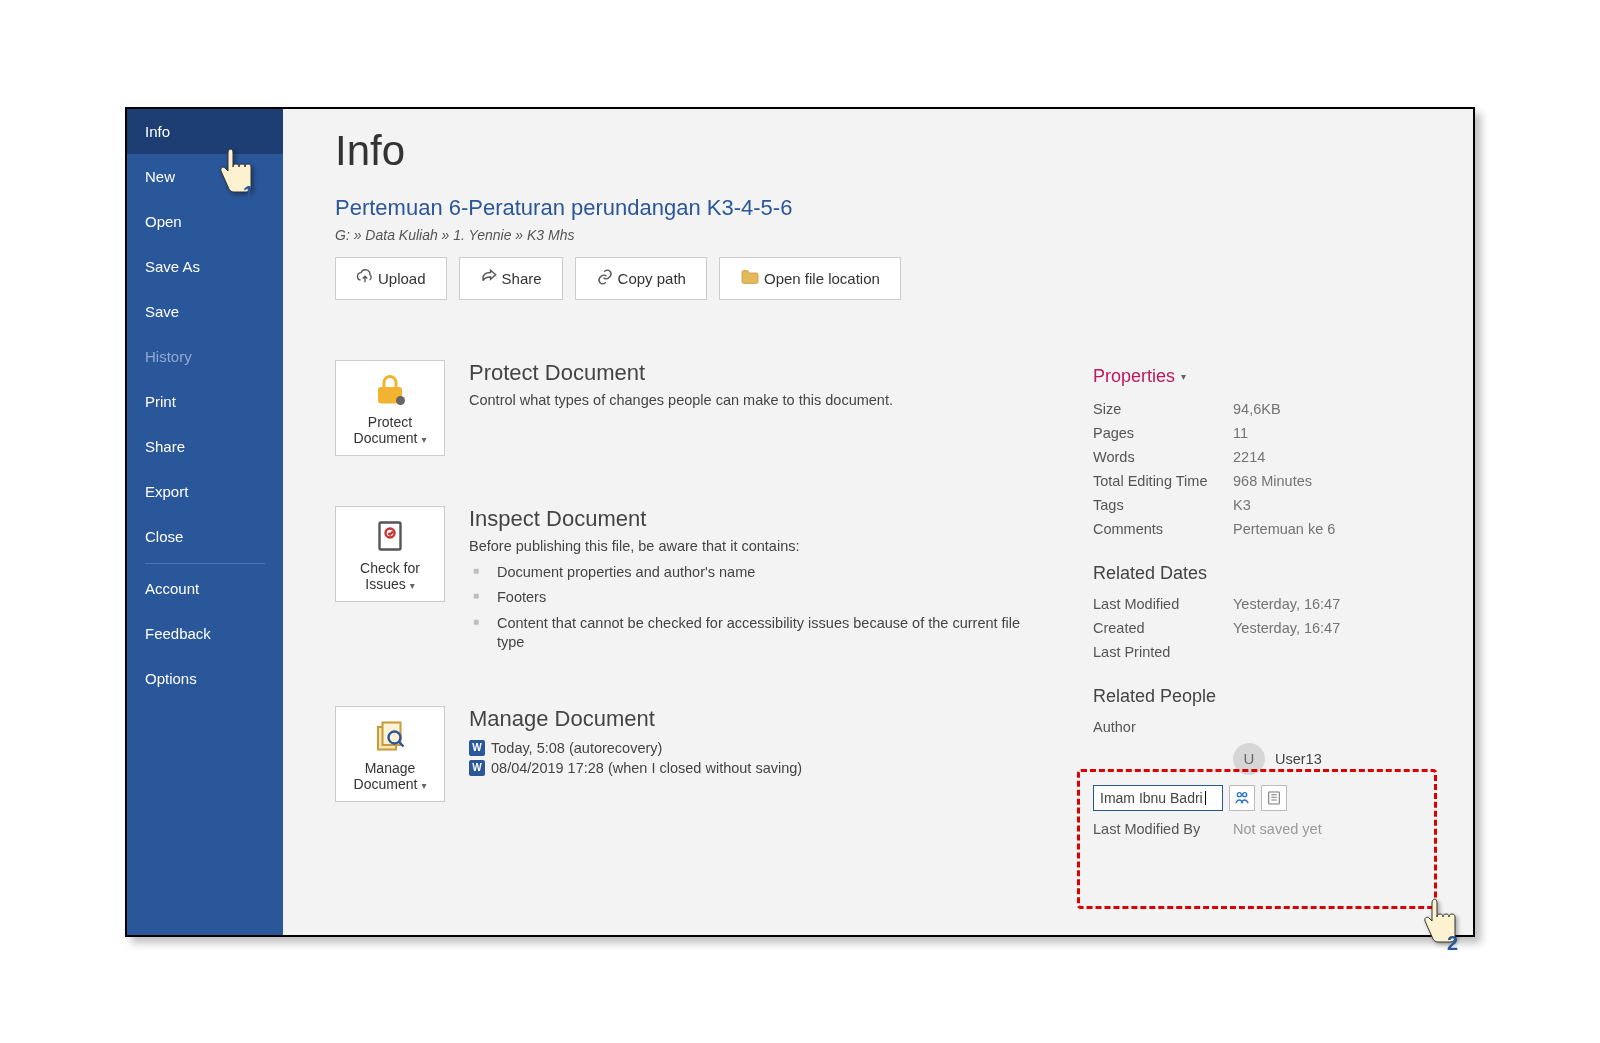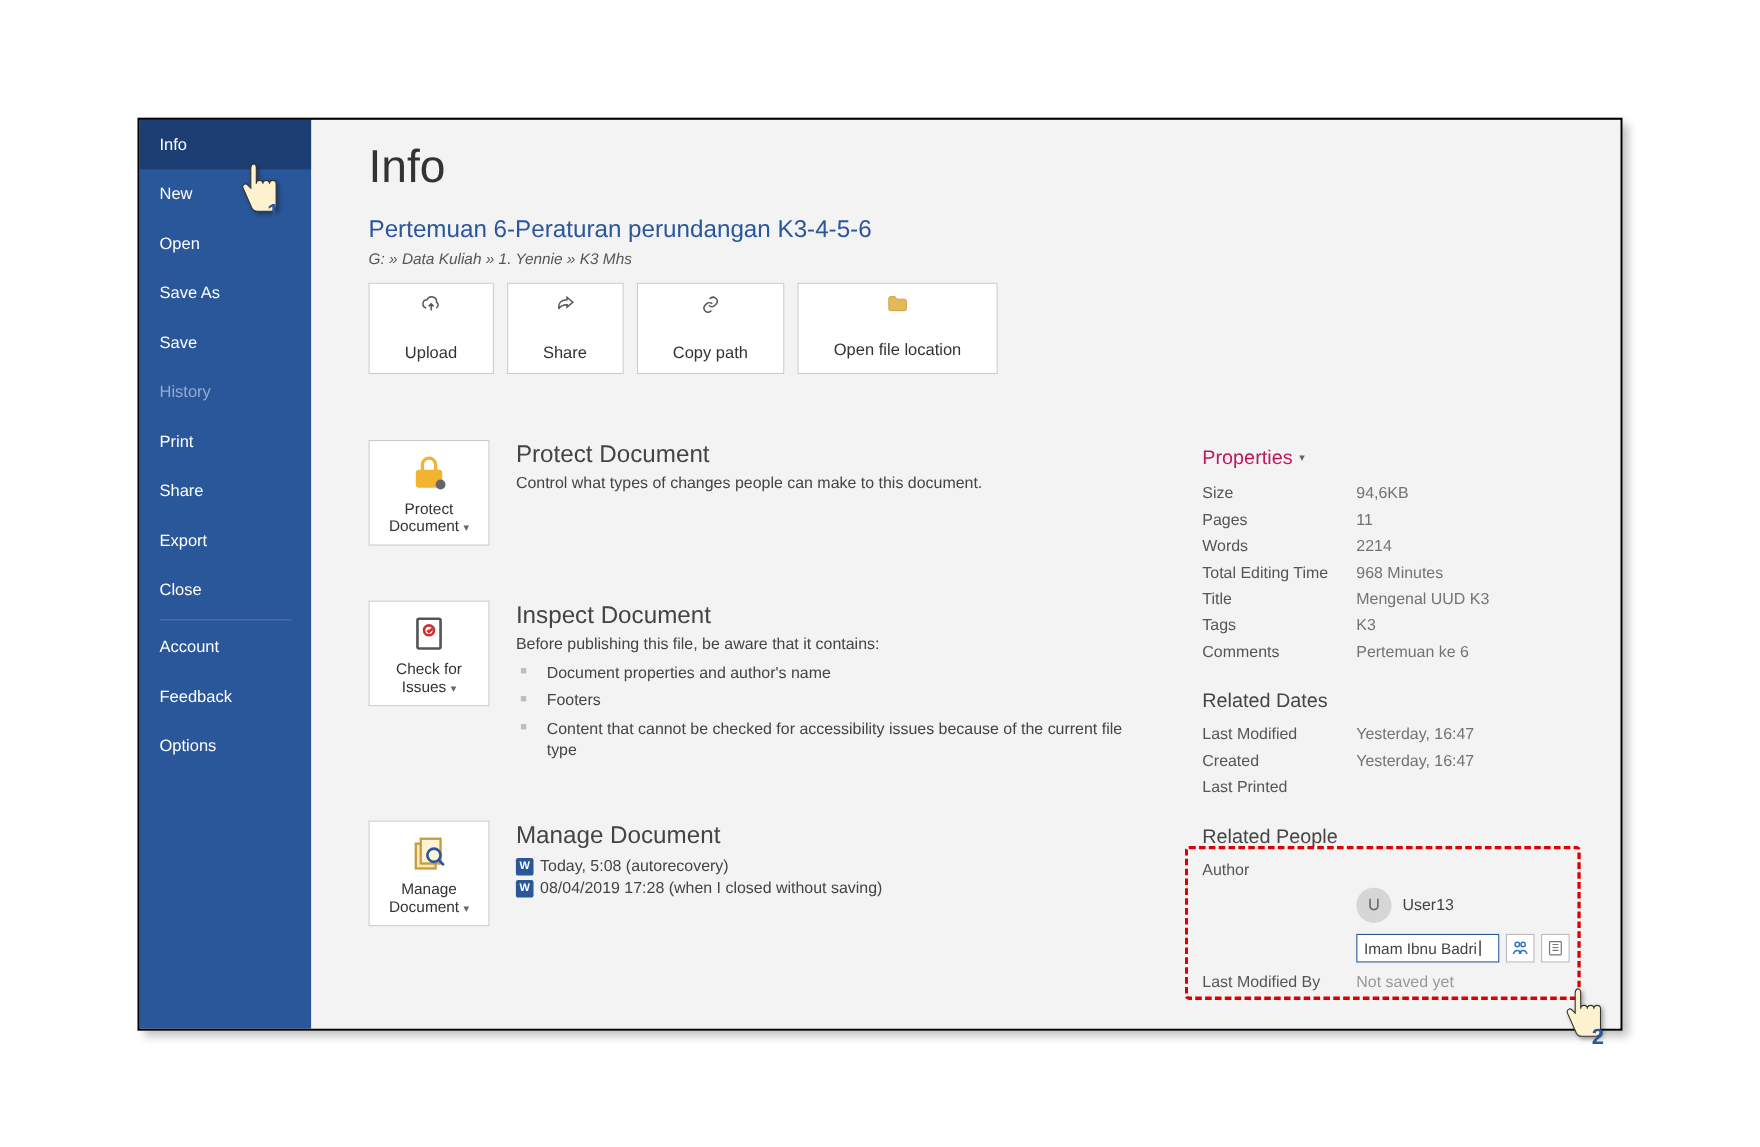--- a/index.html
+++ b/index.html
@@ -69,28 +69,27 @@
     font-style: italic;
   }
   .action-row {
     display: flex;
     gap: 12px;
     margin-bottom: 60px;
   }
   .action-btn {
     display: flex;
     align-items: center;
-    gap: 22px;
+    gap: 4px;
     border: 1px solid #ccc;
     background: #fff;
-    padding: 10px 32px;
+    padding: 10px 20px;
     font-size: 15px;
     color: #333;
     cursor: pointer;
-    flex-direction: column;
   }
   .action-btn svg { width: 18px; height: 18px; flex-shrink:0; }
   .action-btn .folder-icon svg { width: 20px; height: 16px; }
   
   .content-area {
     display: flex;
     gap: 40px;
   }
   .sections { flex: 1; }
   .section {
@@ -210,21 +209,20 @@
     display: flex;
     align-items: center;
     justify-content: center;
     font-size: 15px;
   }
   .author-input-row {
     display: flex;
     align-items: center;
     gap: 6px;
     margin-top: 10px;
-    margin-left: 140px;
   }
   .author-input {
     border: 1px solid #2a569a;
     background: #fff;
     padding: 4px 6px;
     font-size: 14px;
     width: 130px;
     display: flex;
     align-items: center;
   }
@@ -402,24 +400,20 @@
           </div>
         <div class="prop-row">
             <span class="k">Words</span>
             <span class="v">2214</span>
           </div>
         <div class="prop-row">
             <span class="k">Total Editing Time</span>
             <span class="v">968 Minutes</span>
           </div>
         <div class="prop-row">
-            <span class="k">Title</span>
-            <span class="v">Mengenal UUD K3</span>
-          </div>
-        <div class="prop-row">
             <span class="k">Tags</span>
             <span class="v">K3</span>
           </div>
         <div class="prop-row">
             <span class="k">Comments</span>
             <span class="v">Pertemuan ke 6</span>
           </div>
 
         <div class="props-subhead">Related Dates</div>
         <div class="prop-row">

